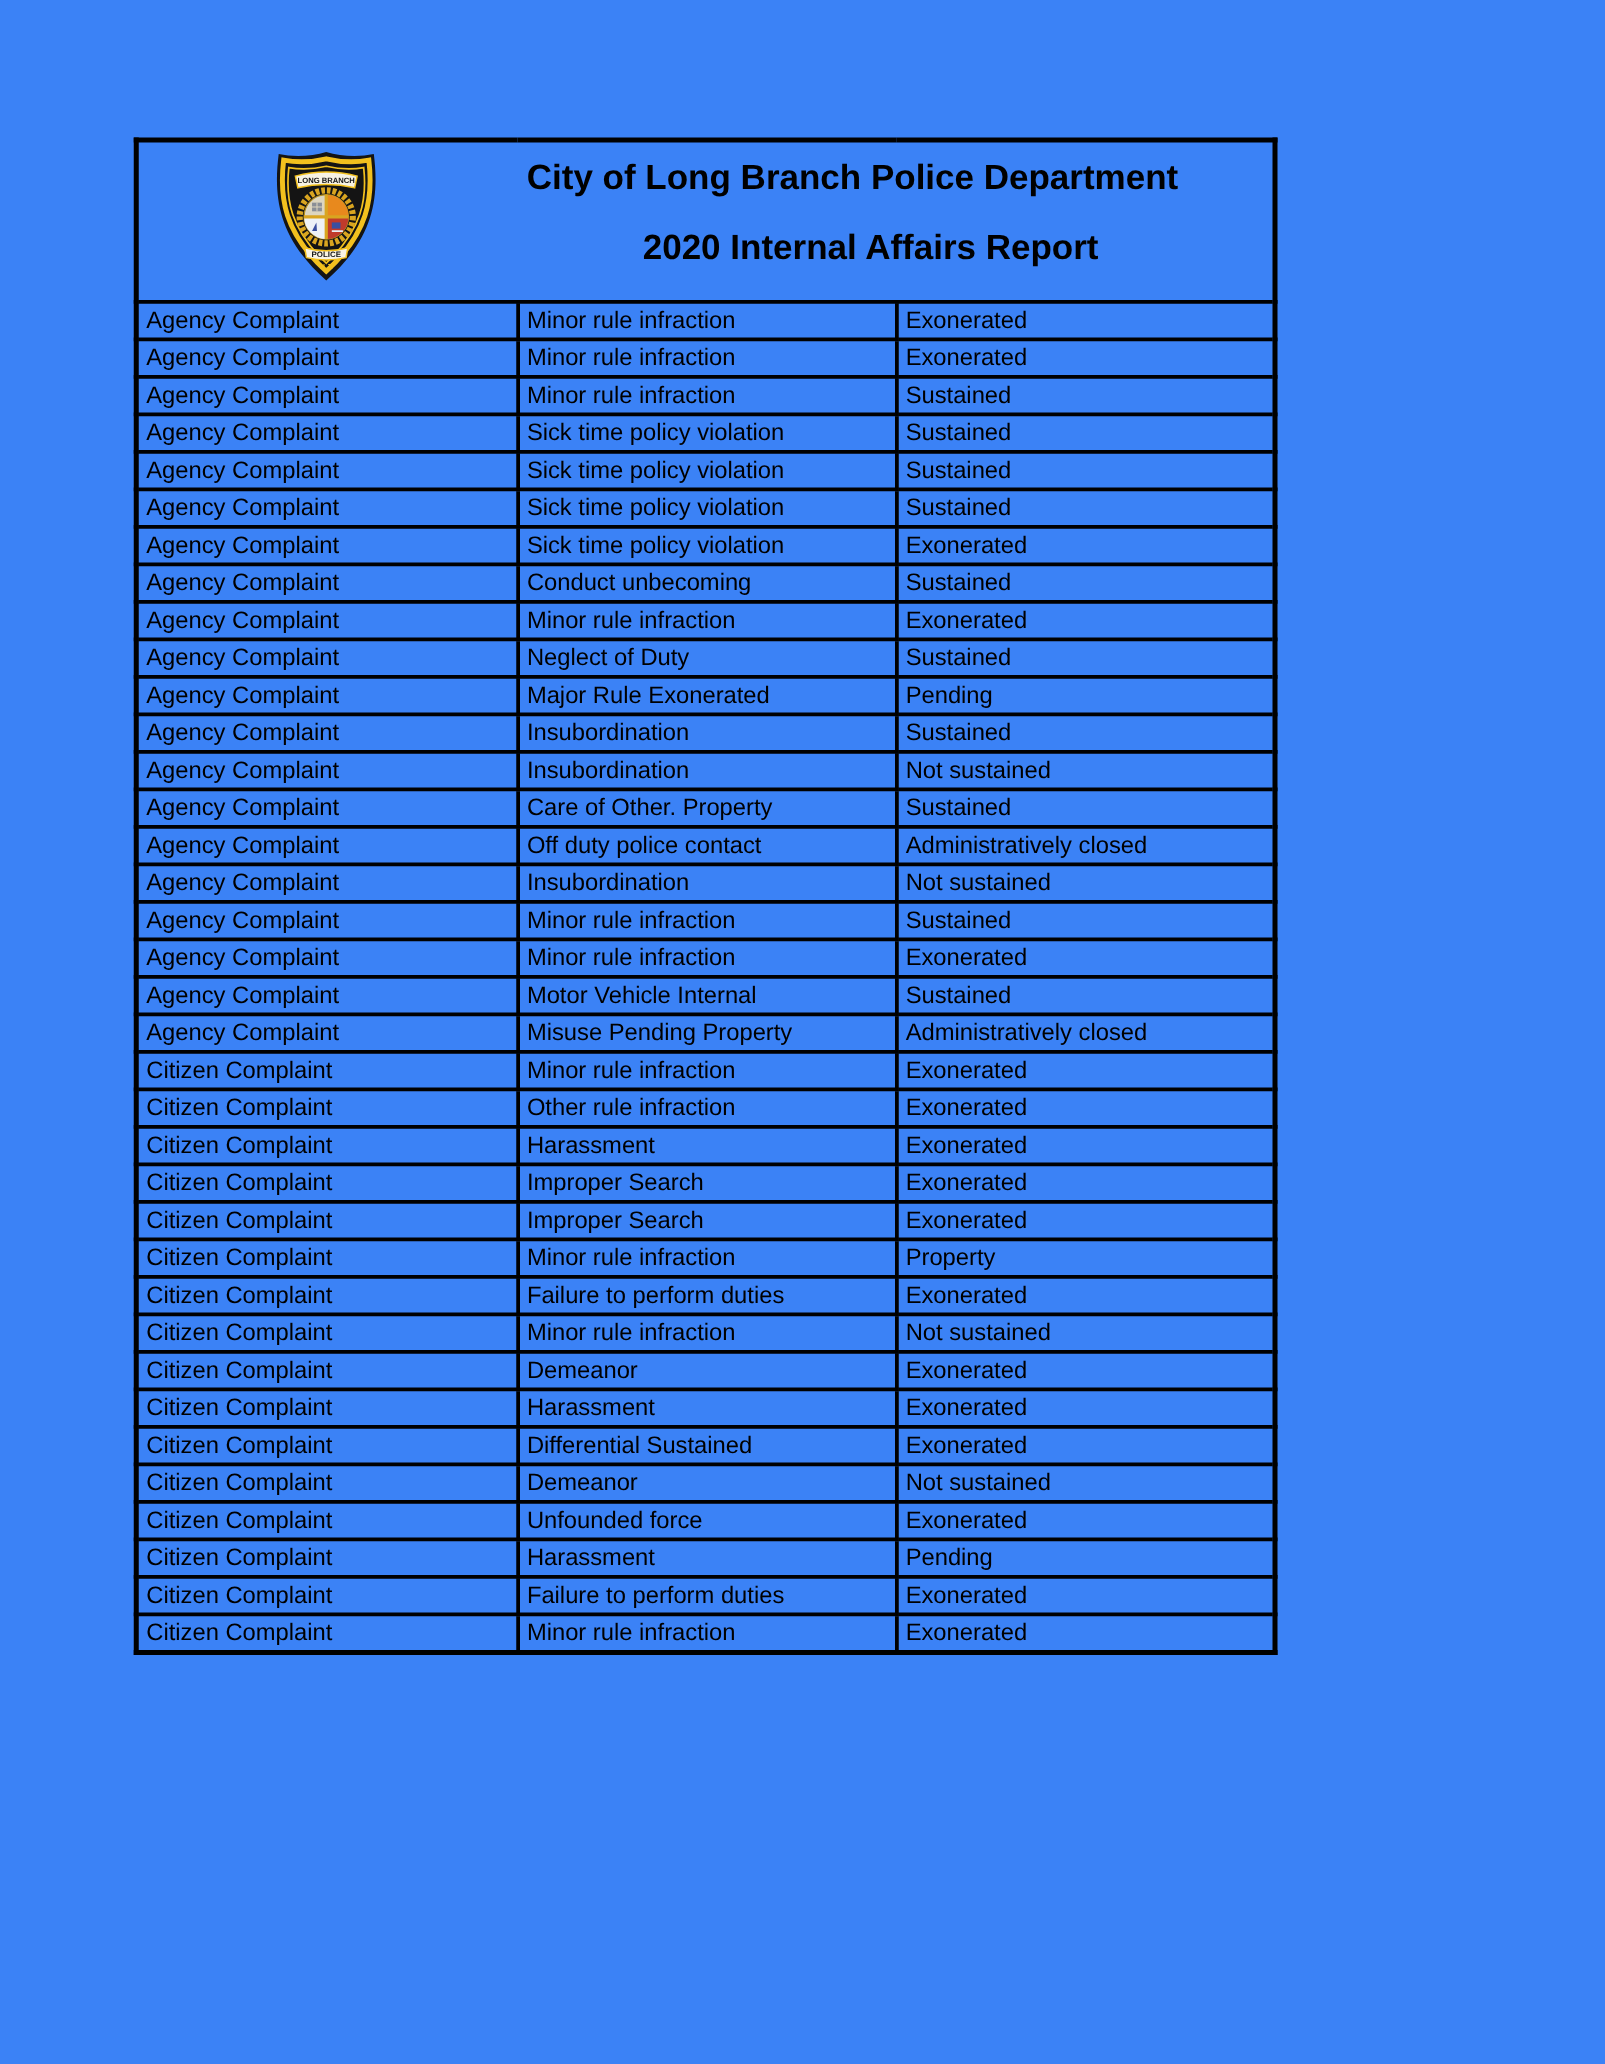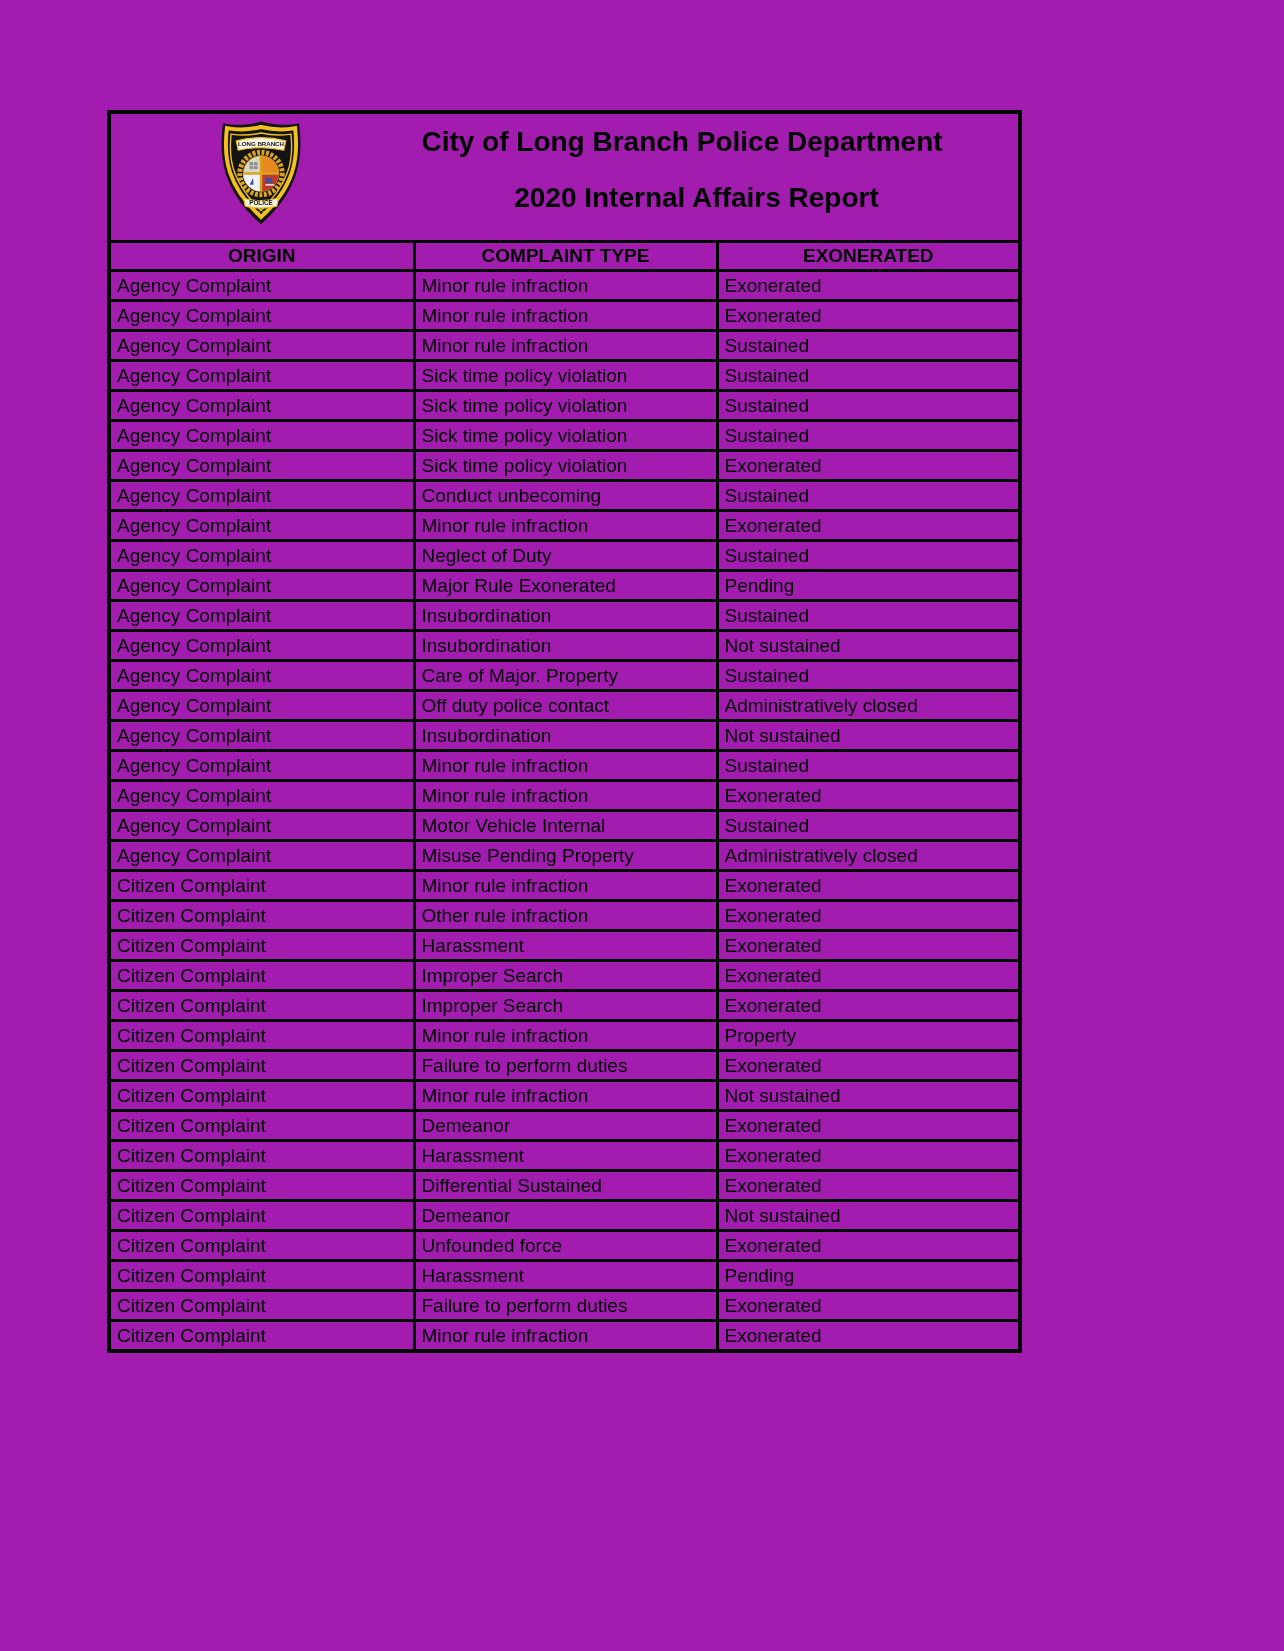--- a/index.html
+++ b/index.html
@@ -6,21 +6,21 @@
     margin: 0;
     padding: 0;
     background: #ffffff;
     font-family: "Liberation Sans", sans-serif;
     color: #000;
   }
   .page {
     position: relative;
     width: 1284px;
     height: 1651px;
-    background: #a21caf;
+    background: #3b82f6;
     overflow: hidden;
   }
   .report {
     position: absolute;
     left: 107px;
     top: 110px;
     width: 911px;
   }
   table.report-table {
     border-collapse: collapse;
@@ -130,25 +130,20 @@
                   <text x="42.5" y="96" text-anchor="middle" font-size="5.8" font-weight="bold" fill="#f2c01e" font-family="Liberation Sans, sans-serif">N.J.</text>
                 </svg>
               </div>
               <div class="titles-area">
                 <div class="doc-title">City of Long Branch Police Department</div>
                 <div class="doc-subtitle">2020 Internal Affairs Report</div>
               </div>
             </div>
           </td>
         </tr>
-        <tr>
-          <th class="col-header">ORIGIN</th>
-          <th class="col-header">COMPLAINT TYPE</th>
-          <th class="col-header">EXONERATED</th>
-        </tr>
       </thead>
       <tbody>
   <tr>
     <td class="data-cell">Agency Complaint</td>
     <td class="data-cell">Minor rule infraction</td>
     <td class="data-cell">Exonerated</td>
   </tr>
 
   <tr>
     <td class="data-cell">Agency Complaint</td>
@@ -217,21 +212,21 @@
   </tr>
 
   <tr>
     <td class="data-cell">Agency Complaint</td>
     <td class="data-cell">Insubordination</td>
     <td class="data-cell">Not sustained</td>
   </tr>
 
   <tr>
     <td class="data-cell">Agency Complaint</td>
-    <td class="data-cell">Care of Major. Property</td>
+    <td class="data-cell">Care of Other. Property</td>
     <td class="data-cell">Sustained</td>
   </tr>
 
   <tr>
     <td class="data-cell">Agency Complaint</td>
     <td class="data-cell">Off duty police contact</td>
     <td class="data-cell">Administratively closed</td>
   </tr>
 
   <tr>

